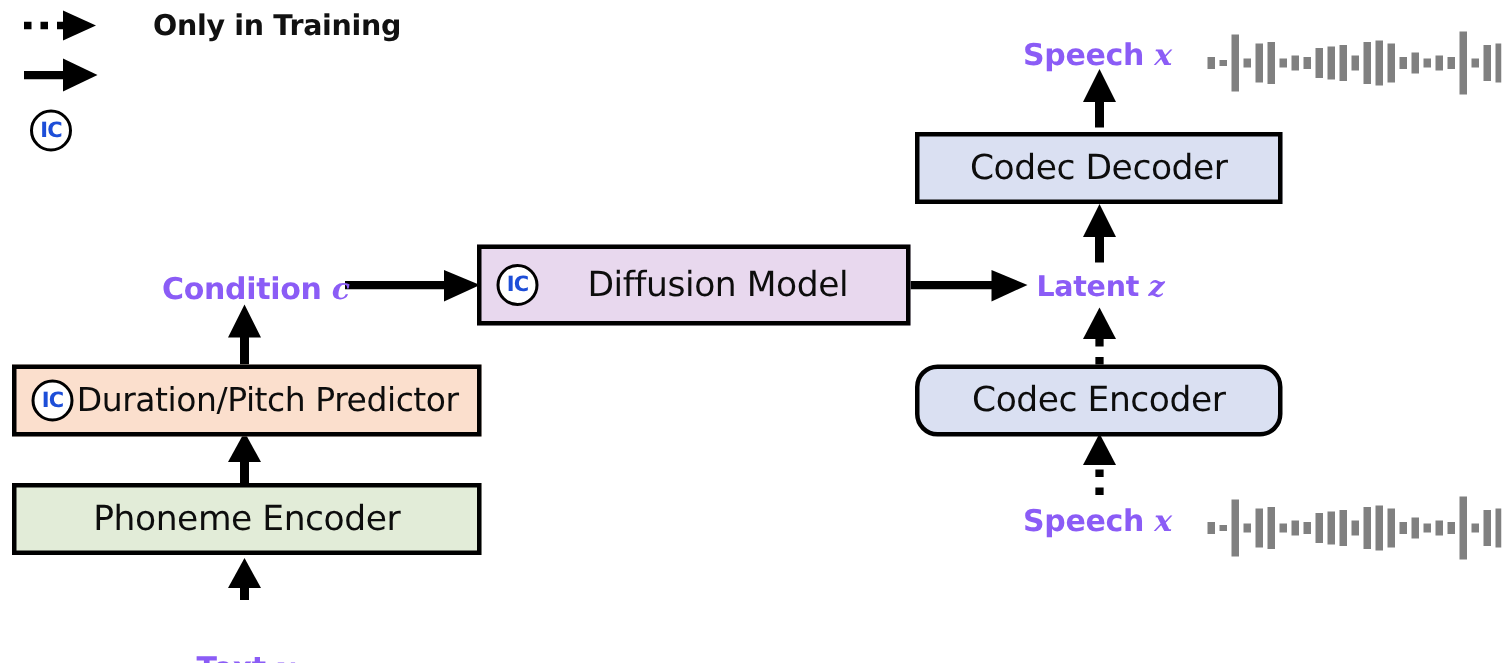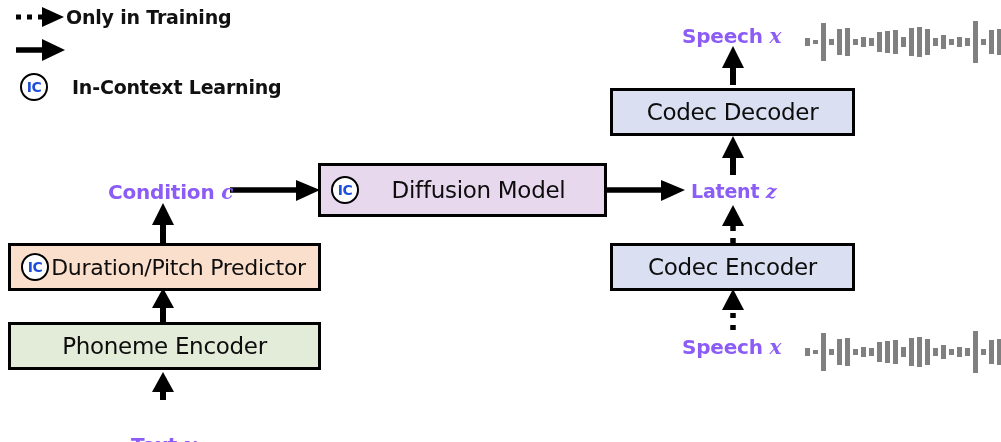--- a/index.html
+++ b/index.html
@@ -119,21 +119,21 @@
     background: #808080;
     border-radius: 0;
   }
   .wave i.tall { background: #6e6e6e; width: 5px; }
 </style>
 </head>
 <body>
 
 <div id="canvas">
 
-  <div class="legend-row" style="left:14px; top:2px;">
+  <div class="legend-row" style="left:14px; top:2px;gap:36px;">
     <div class="legend-glyph">
       <svg width="52" height="30" viewBox="0 0 52 30">
         <line x1="2" y1="15" x2="30" y2="15" stroke="#000" stroke-width="5" stroke-dasharray="5,6" stroke-linecap="butt"></line>
         <polygon points="28,5 50,15 28,25" fill="#000"></polygon>
       </svg>
     </div>
     <div class="legend-label">Only in Training</div>
   </div>
 
   <div class="legend-row" style="left:14px; top:35px;">
@@ -144,21 +144,20 @@
       </svg>
     </div>
   </div>
 
   <div class="legend-row" style="left:14px; top:72px;">
     <div class="legend-glyph" style="display:flex;align-items:center;justify-content:flex-start;padding-left:6px;">
       <div class="ic-badge">
         <span>IC</span>
       </div>
     </div>
-    <div class="legend-label">In-Context Learning</div>
   </div>
 
   <svg id="arrows">
     <defs></defs>
 
     <g>
       <line x1="163" y1="400" x2="163" y2="388" stroke="#000" stroke-width="6"></line>
       <polygon points="152,392 163,372 174,392" fill="#000"></polygon>
     </g>
 
@@ -222,21 +221,21 @@
         <span>IC</span>
       </div>
     </div>
     <div class="box-label" style="margin-left:32px;">Diffusion Model</div>
   </div>
 
   <div class="box" style="left:610px; top:88px; width:245px; height:48px; background:#dae0f2;">
     <div class="box-label">Codec Decoder</div>
   </div>
 
-  <div class="box" style="left:610px; top:243px; width:245px; height:48px; background:#dae0f2;">
+  <div class="box" style="left:610px; top:243px; width:245px; height:48px; background:#dae0f2;border-radius:15px;">
     <div class="box-label">Codec Encoder</div>
   </div>
 
   <div class="tlabel" style="left:108px; top:180px;">
     <span>Condition </span><span class="var">c</span>
   </div>
 
   <div class="tlabel" style="left:691px; top:180px; font-size:19px;">
     <span>Latent </span><span class="var">z</span>
   </div>

